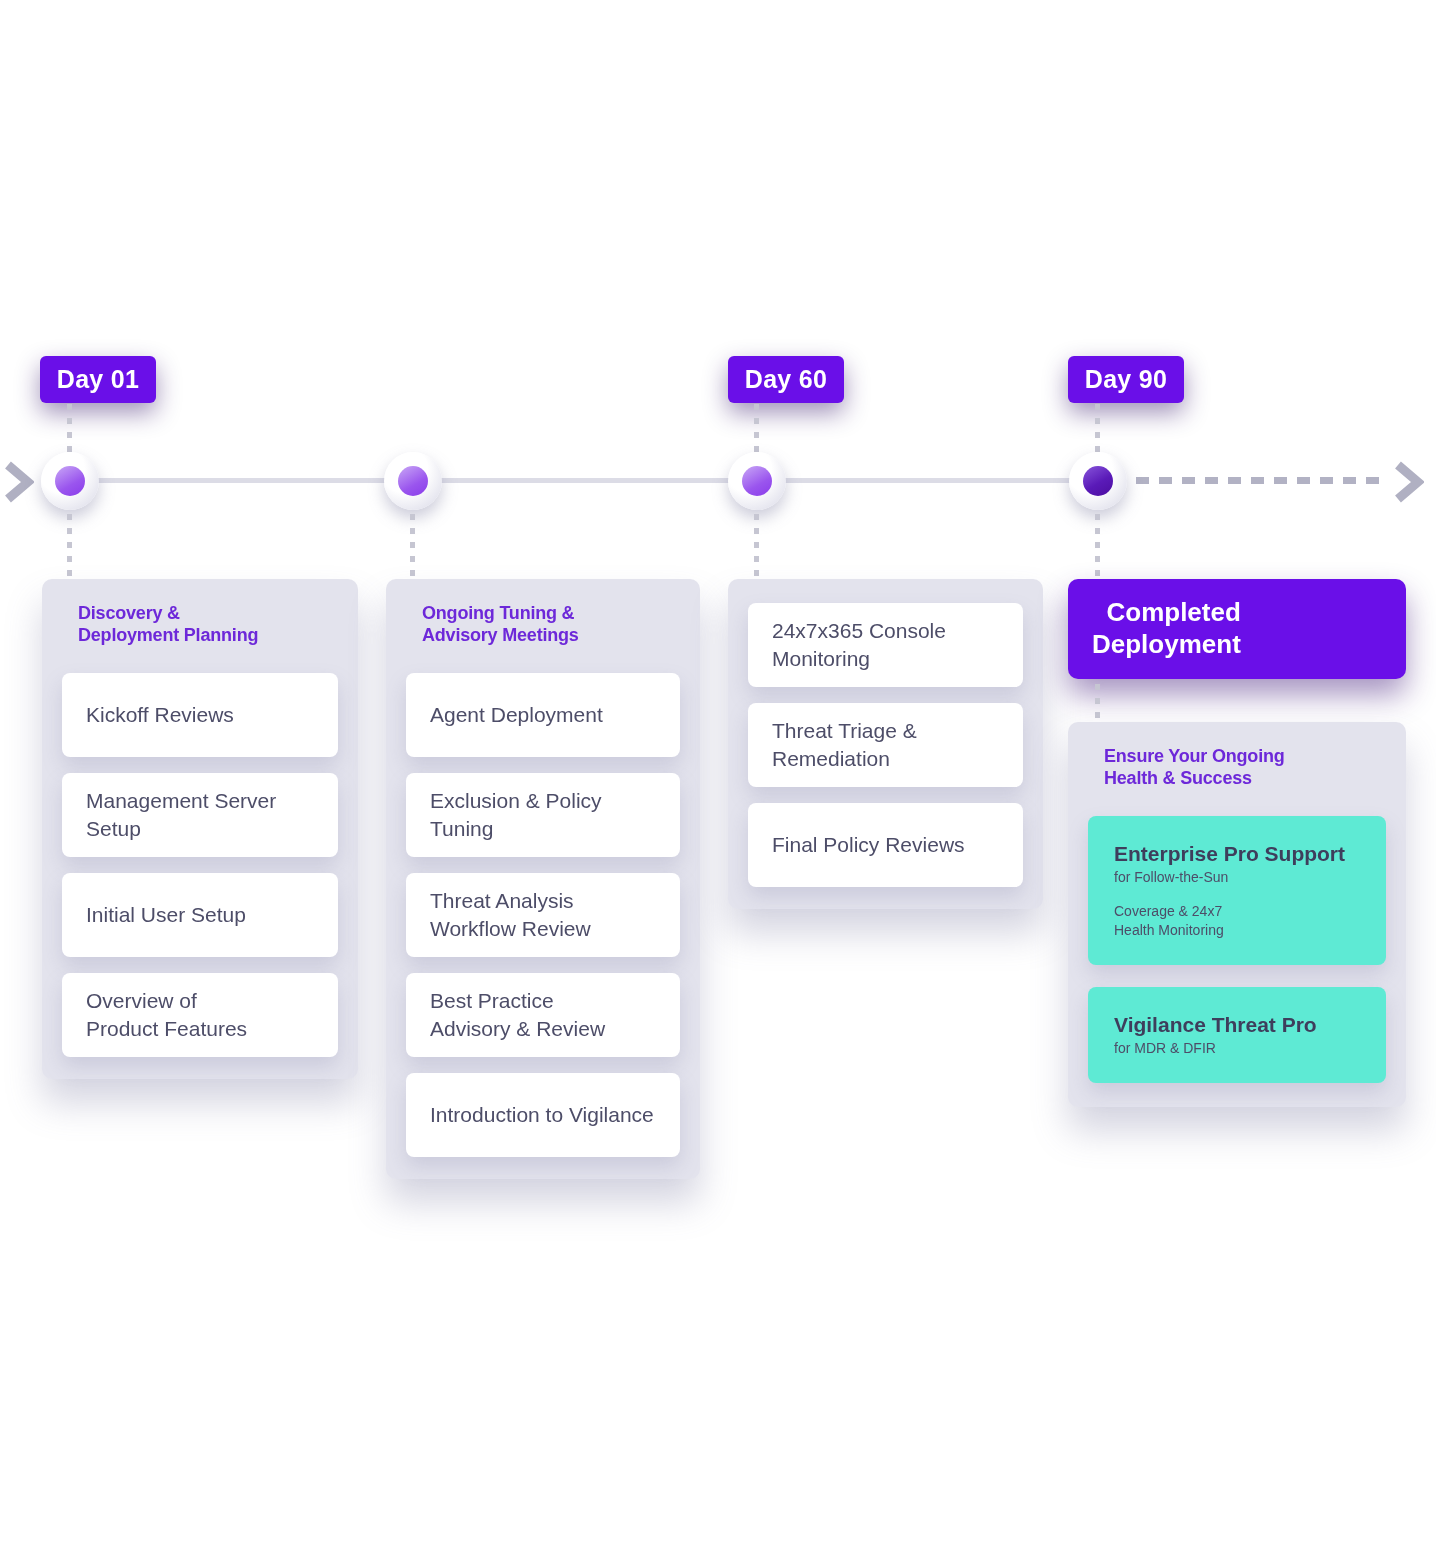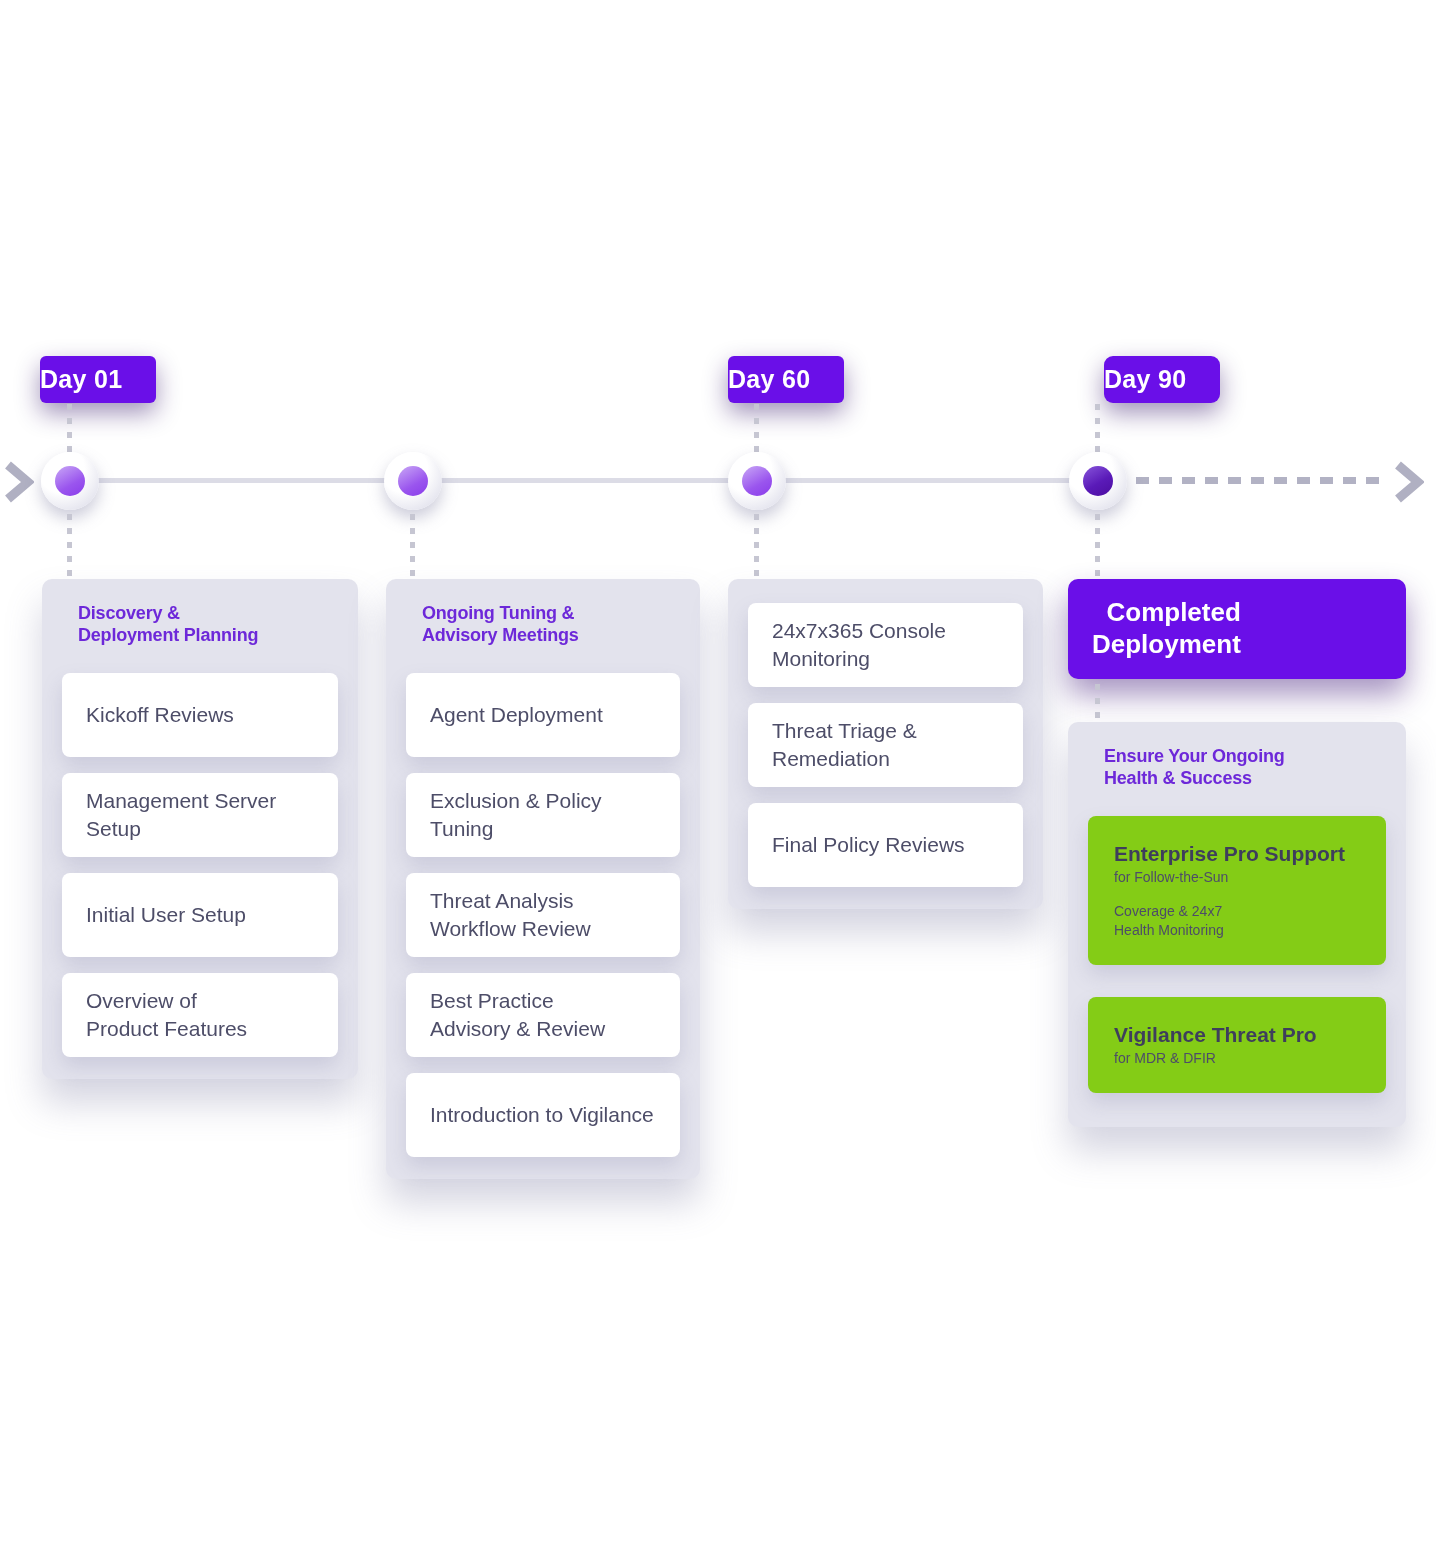--- a/index.html
+++ b/index.html
@@ -16,21 +16,21 @@
 
   .dot { position:absolute; top:452px; width:58px; height:58px; border-radius:50%;
     background:radial-gradient(circle at 35% 30%, #ffffff 42%, #e4e4ee 80%, #cdcddc 100%);
     box-shadow:0 8px 16px rgba(110,110,150,.35); }
   .dot-inner { position:absolute; left:14px; top:14px; width:30px; height:30px; border-radius:50%;
     background:linear-gradient(150deg,#c39df5 8%,#9a55ee 60%,#8a3cea 100%); }
   .dot-inner.dark { background:linear-gradient(150deg,#8450d8 5%,#5a1ab8 55%,#4c0da0 100%); }
 
   .badge { position:absolute; top:356px; width:116px; height:47px; border-radius:6px;
     background:#6a0fe8; color:#ffffff; font-weight:700; font-size:25px; letter-spacing:.3px;
-    display:flex; align-items:center; justify-content:flex-start;
+    display:flex; align-items:center; justify-content:center;
     box-shadow:0 10px 24px rgba(46,16,101,.45); }
 
   .vdot { position:absolute; width:5px;
     background-image:repeating-linear-gradient(to bottom,#c6c6d2 0 6px,transparent 6px 14px); }
 
   
   .col-card { position:absolute; top:579px; background:#e3e3ed; border-radius:10px;
     padding:24px 20px 6px 20px; box-sizing:border-box;
     box-shadow:0 24px 36px rgba(104,104,146,.28); }
   .col-title { font-size:18px; font-weight:700; color:#6d28d9; line-height:1.22;
@@ -38,22 +38,22 @@
   .item { background:#ffffff; border-radius:8px; display:flex; align-items:center;
     min-height:84px; padding:12px 24px; box-sizing:border-box; margin-bottom:16px;
     color:#4d4d68; font-size:21px; line-height:1.35; white-space:pre-line;
     box-shadow:0 10px 20px rgba(120,120,160,.22); }
 
   .purple-card { position:absolute; left:1068px; top:579px; width:338px; height:100px;
     background:#6a0fe8; border-radius:10px; color:#ffffff; font-weight:700; font-size:26px;
     line-height:1.22; display:flex; align-items:center; padding:0 24px; box-sizing:border-box;
     white-space:pre-line; box-shadow:0 16px 30px rgba(60,20,120,.45);text-align:right; }
 
-  .sub-card { background:#84cc16; border-radius:8px; padding:24px 10px 10px 26px;
-    margin-bottom:32px; box-shadow:0 10px 20px rgba(120,120,160,.22); }
+  .sub-card { background:#5eead4; border-radius:8px; padding:24px 10px 10px 26px;
+    margin-bottom:22px; box-shadow:0 10px 20px rgba(120,120,160,.22); }
   .sub-group { margin-bottom:16px; }
   .sub-title { font-weight:700; color:#3e3e5c; font-size:21px; line-height:1.32; }
   .sub-text  { color:#4d4d68; font-size:14px; line-height:1.32; white-space:pre-line; }
 </style>
 </head>
 <body>
 
 <div class="canvas">
 
   <svg class="chev" style="left:4px; top:461px;" width="30" height="42" viewBox="0 0 30 42">
@@ -66,21 +66,21 @@
   <svg class="chev" style="left:1394px; top:461px;" width="30" height="42" viewBox="0 0 30 42">
     <polyline points="4,4 24,21 4,38" fill="none" stroke="#b0b0c2" stroke-width="9"></polyline>
   </svg>
 
   <div class="badge" style="left:40px;">
     <span>Day 01</span>
   </div>
   <div class="badge" style="left:728px;">
     <span>Day 60</span>
   </div>
-  <div class="badge" style="left:1104px;border-radius:9px;">
+  <div class="badge" style="left:1068px;">
     <span>Day 90</span>
   </div>
 
   <div class="vdot" style="left:67px;  top:404px; height:50px;"></div>
   <div class="vdot" style="left:754px; top:404px; height:50px;"></div>
   <div class="vdot" style="left:1095px;top:404px; height:50px;"></div>
 
   <div class="dot" style="left:41px;">
       <div class="dot-inner"></div>
     </div>

